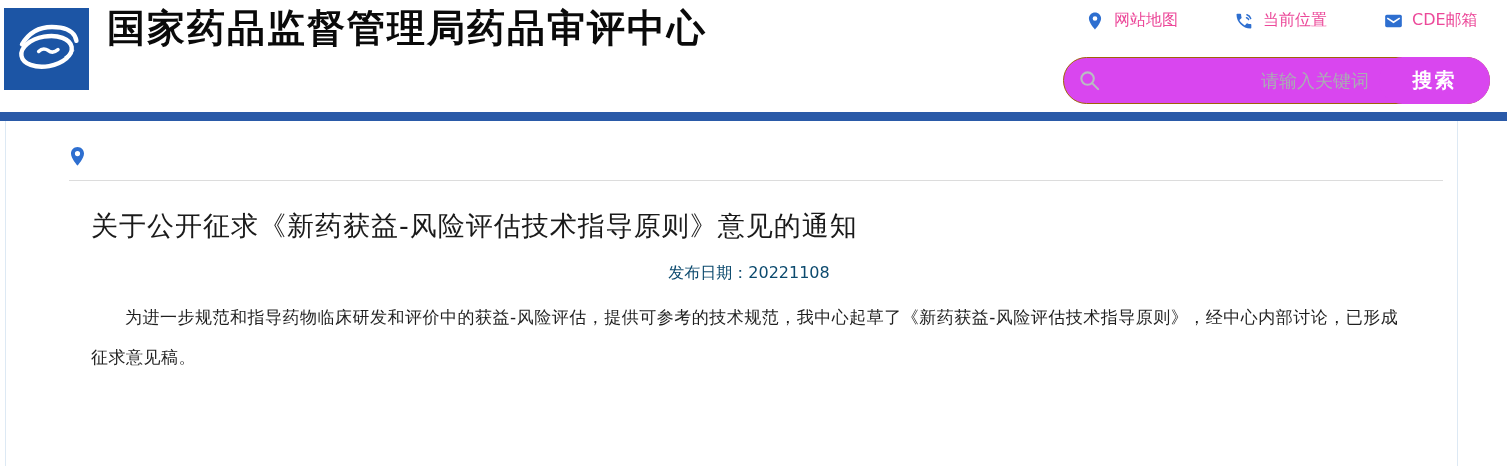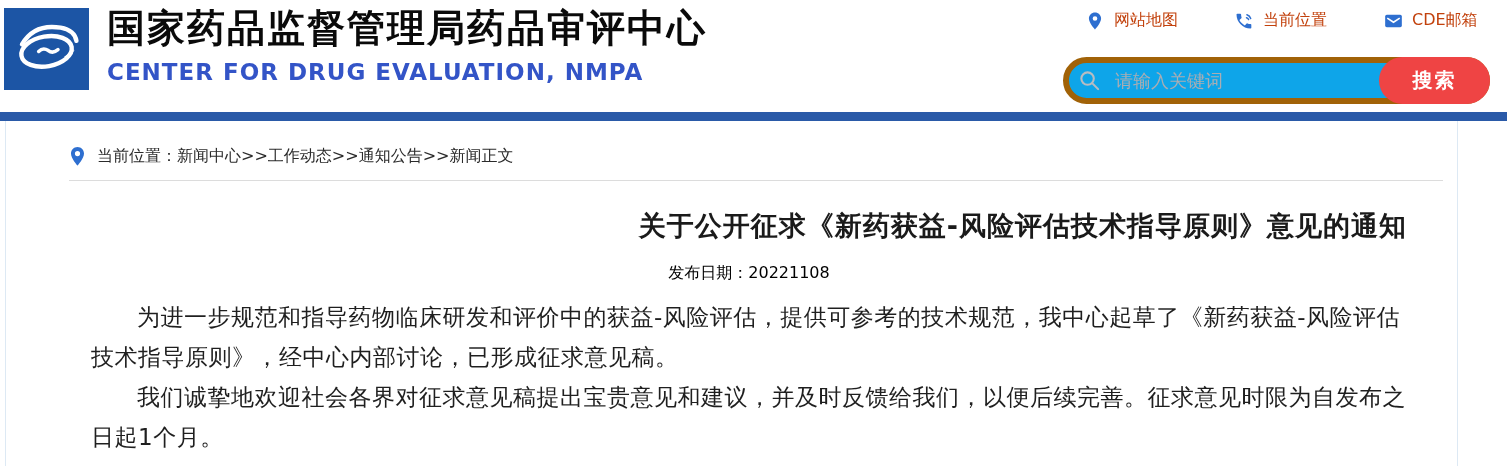--- a/index.html
+++ b/index.html
@@ -24,34 +24,35 @@
     font-size:23px; font-weight:bold; color:#3354c7; letter-spacing:1px;
     margin-top:7px; white-space:nowrap;
   }
 
   .top-links {
     position:absolute; left:1085px; top:10px; display:flex; align-items:center;
   }
   .top-link { display:flex; align-items:center; cursor:pointer; margin-right:56px; }
   .top-link:last-child { margin-right:8px; }
   .top-link .ico { width:20px; height:20px; margin-right:9px; flex:0 0 auto; }
-  .top-link .lbl { font-size:16px; color:#c2410c; white-space:nowrap; }
+  .top-link .lbl { font-size:16px; color:#ec4899; white-space:nowrap; }
 
   .search-wrap { position:absolute; left:1063px; top:57px; width:427px; height:47px; }
   .search-input {
     position:absolute; left:0; top:0; width:427px; height:47px;
-    border:6px solid #a16207; border-radius:24px; background:#0ea5e9;
+    border:1px solid #a16207; border-radius:24px; background:#d946ef;
     padding:0 120px 0 46px; font-size:18px; color:#333; outline:none;
     font-family:"DejaVu Sans","Liberation Sans",sans-serif;
+    text-align:right;
   }
   .search-input::placeholder { color:#aaadb3; }
   .search-glass { position:absolute; left:15px; top:12px; width:23px; height:23px; }
   .search-btn {
     position:absolute; right:0; top:0; width:111px; height:47px;
-    background:#ef4444; color:#fff; font-size:20px; font-weight:bold;
+    background:#d946ef; color:#fff; font-size:20px; font-weight:bold;
     border:none; border-radius:24px; cursor:pointer; letter-spacing:2px;
     font-family:"DejaVu Sans","Liberation Sans",sans-serif;
   }
 
   
   .blue-bar { width:1507px; height:9px; background:#2a5aa8; }
 
   
   .page {
     margin-left:5px; width:1453px; height:345px; background:#fff;
@@ -60,27 +61,27 @@
   .breadcrumb-row {
     display:flex; align-items:center; padding:25px 0 0 63px;
   }
   .breadcrumb-row .ico { width:17px; height:21px; margin-right:11px; flex:0 0 auto; }
   .breadcrumb-text { font-size:16px; color:#2b2b2b; }
   .breadcrumb-text .crumb { cursor:pointer; }
   .bc-divider { margin:13px 14px 0 63px; border-top:1px solid #dcdcdc; height:0; }
 
   .article { padding:0 50px 0 85px; }
   .article-title {
-    text-align:right; font-size:27px; font-weight:bold; color:#1a1a1a;
+    text-align:left; font-size:27px; font-weight:normal; color:#1a1a1a;
     margin-top:27px; letter-spacing:1px;
   }
-  .article-date { text-align:center; font-size:16px; color:#000000; margin-top:19px; }
+  .article-date { text-align:center; font-size:16px; color:#0c4a6e; margin-top:19px; }
   .article-body { margin-top:13px; }
   .article-body p {
-    margin:0; font-size:23px; color:#1f1f1f; line-height:40px; text-indent:2em;
+    margin:0; font-size:17px; color:#1f1f1f; line-height:40px; text-indent:2em;
     letter-spacing:0.5px;
   }
 </style>
 </head>
 <body>
 
 <div class="header">
 
   <div class="logo">
     <span>
@@ -88,21 +89,20 @@
         <ellipse cx="42" cy="46" rx="29" ry="17" fill="none" stroke="#ffffff" stroke-width="5" transform="rotate(-10 42 46)"></ellipse>
         <path d="M14 38 Q28 14 58 19 Q74 22 76 34" fill="none" stroke="#ffffff" stroke-width="5" stroke-linecap="round"></path>
         <path d="M33 46 q5 -5 11 -1 q5 4 11 -1" fill="none" stroke="#ffffff" stroke-width="4" stroke-linecap="round"></path>
         <path d="M62 52 L74 44 L66 56 Z" fill="#ffffff"></path>
       </svg>
     </span>
   </div>
 
   <div class="title-block">
     <div class="title-cn">国家药品监督管理局药品审评中心</div>
-    <div class="title-en">CENTER FOR DRUG EVALUATION, NMPA</div>
   </div>
 
   <div class="top-links">
     <div class="top-link">
       <span class="ico">
         <svg width="20" height="20" viewBox="0 0 24 24">
           <path d="M12 1.8C7.9 1.8 4.7 5 4.7 9.1c0 5.4 7.3 13.1 7.3 13.1s7.3-7.7 7.3-13.1c0-4.1-3.2-7.3-7.3-7.3zm0 10a2.8 2.8 0 1 1 0-5.6 2.8 2.8 0 0 1 0 5.6z" fill="#2e6fd0"></path>
         </svg>
       </span>
       <span class="lbl">网站地图</span>
@@ -142,27 +142,25 @@
 <div class="blue-bar"></div>
 
 <div class="page">
 
   <div class="breadcrumb-row">
     <span class="ico">
       <svg width="17" height="21" viewBox="0 0 24 30">
         <path d="M12 1.5C6.8 1.5 2.7 5.6 2.7 10.8c0 7 9.3 17.3 9.3 17.3s9.3-10.3 9.3-17.3C21.3 5.6 17.2 1.5 12 1.5zm0 13a3.7 3.7 0 1 1 0-7.4 3.7 3.7 0 0 1 0 7.4z" fill="#2e6fd0"></path>
       </svg>
     </span>
-    <span class="breadcrumb-text"><span>当前位置：</span><span class="crumb">新闻中心</span><span>&gt;&gt;</span><span class="crumb">工作动态</span><span>&gt;&gt;</span><span class="crumb">通知公告</span><span>&gt;&gt;</span><span class="crumb">新闻正文</span></span>
   </div>
 
   <div class="bc-divider"></div>
 
   <div class="article">
     <div class="article-title">关于公开征求《新药获益-风险评估技术指导原则》意见的通知</div>
     <div class="article-date">发布日期：20221108</div>
     <div class="article-body">
       <p>为进一步规范和指导药物临床研发和评价中的获益-风险评估，提供可参考的技术规范，我中心起草了《新药获益-风险评估技术指导原则》，经中心内部讨论，已形成征求意见稿。</p>
-      <p>我们诚挚地欢迎社会各界对征求意见稿提出宝贵意见和建议，并及时反馈给我们，以便后续完善。征求意见时限为自发布之日起1个月。</p>
     </div>
   </div>
 
 </div>
 
 </body></html>

